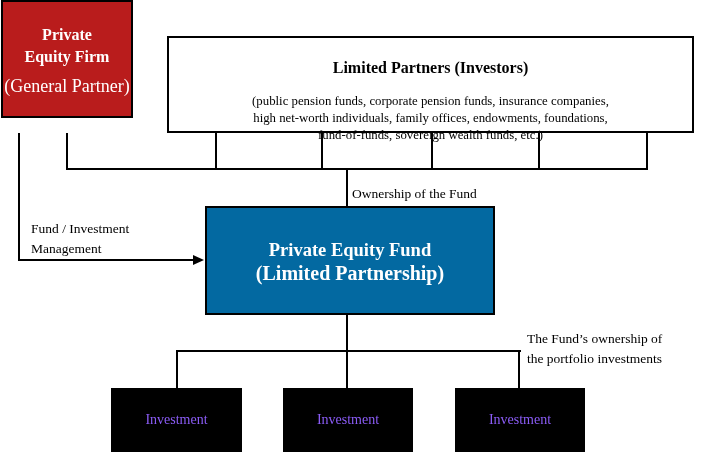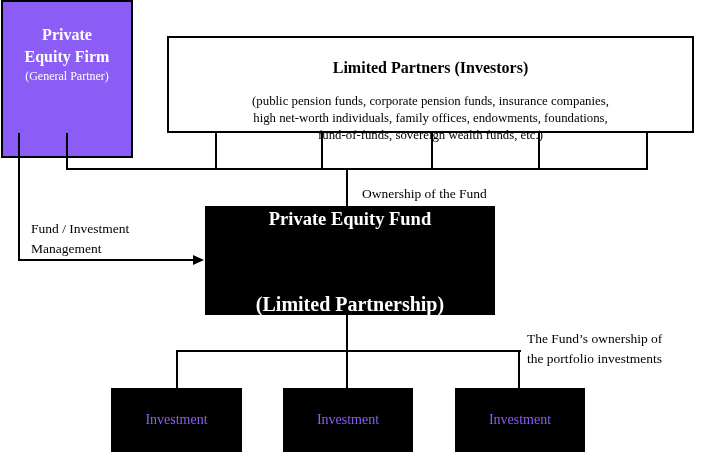--- a/index.html
+++ b/index.html
@@ -4,31 +4,31 @@
 <style>
   html,body{margin:0;padding:0;background:#ffffff;}
   #stage{
     position:relative;width:721px;height:453px;background:#ffffff;overflow:hidden;
     font-family:"Liberation Serif","DejaVu Serif",serif;color:#000;
   }
   .box{position:absolute;box-sizing:border-box;border:2px solid #000;display:flex;flex-direction:column;align-items:center;text-align:center;}
   .pre{white-space:pre-line;}
 
   
-  #gp-box{left:1px;top:0;width:132px;height:158px;background:#8b5cf6;color:#fff;padding-top:22px;}
+  #gp-box{left:1px;top:0;width:132px;height:118px;background:#b91c1c;color:#fff;padding-top:22px;}
   #gp-title{font-weight:bold;font-size:16px;line-height:22px;}
-  #gp-sub{font-size:12px;line-height:16px;}
+  #gp-sub{font-size:18px;line-height:16px;margin-top:10px;}
 
   
   #lp-box{left:167px;top:36px;width:527px;height:97px;background:#ffffff;padding-top:20px;}
   #lp-title{font-weight:bold;font-size:16px;line-height:20px;}
   #lp-sub{font-size:12.8px;line-height:17px;margin-top:15px;}
 
   
-  #fund-box{left:205px;top:206px;width:290px;height:109px;background:#000000;color:#fff;justify-content:space-between;}
+  #fund-box{left:205px;top:206px;width:290px;height:109px;background:#0369a1;color:#fff;justify-content:center;}
   #fund-title{font-weight:bold;font-size:18.5px;line-height:23px;}
   #fund-sub{font-weight:bold;font-size:20px;line-height:18px;margin-top:2px;}
 
   
   .inv-box{top:388px;height:64px;background:#000;color:#8b5cf6;justify-content:center;border:2px solid #000;}
   #inv-1{left:111px;width:131px;}
   #inv-2{left:283px;width:130px;}
   #inv-3{left:455px;width:130px;}
   .inv-label{font-size:14px;}
 
@@ -38,21 +38,21 @@
   .h{height:2px;}
 
   
   #mgmt-arrowhead{
     position:absolute;left:193px;top:255px;width:0;height:0;
     border-top:5px solid transparent;border-bottom:5px solid transparent;border-left:11px solid #000;
   }
 
   
   .edge-label{position:absolute;font-size:13.5px;line-height:20px;}
-  #label-ownership{left:362px;top:184px;}
+  #label-ownership{left:352px;top:184px;}
   #label-management{left:31px;top:219px;}
   #label-portfolio{left:527px;top:329px;}
 </style>
 </head>
 <body>
 
 <div id="stage">
 
   <div class="box" id="gp-box">
     <div class="pre" id="gp-title">Private

